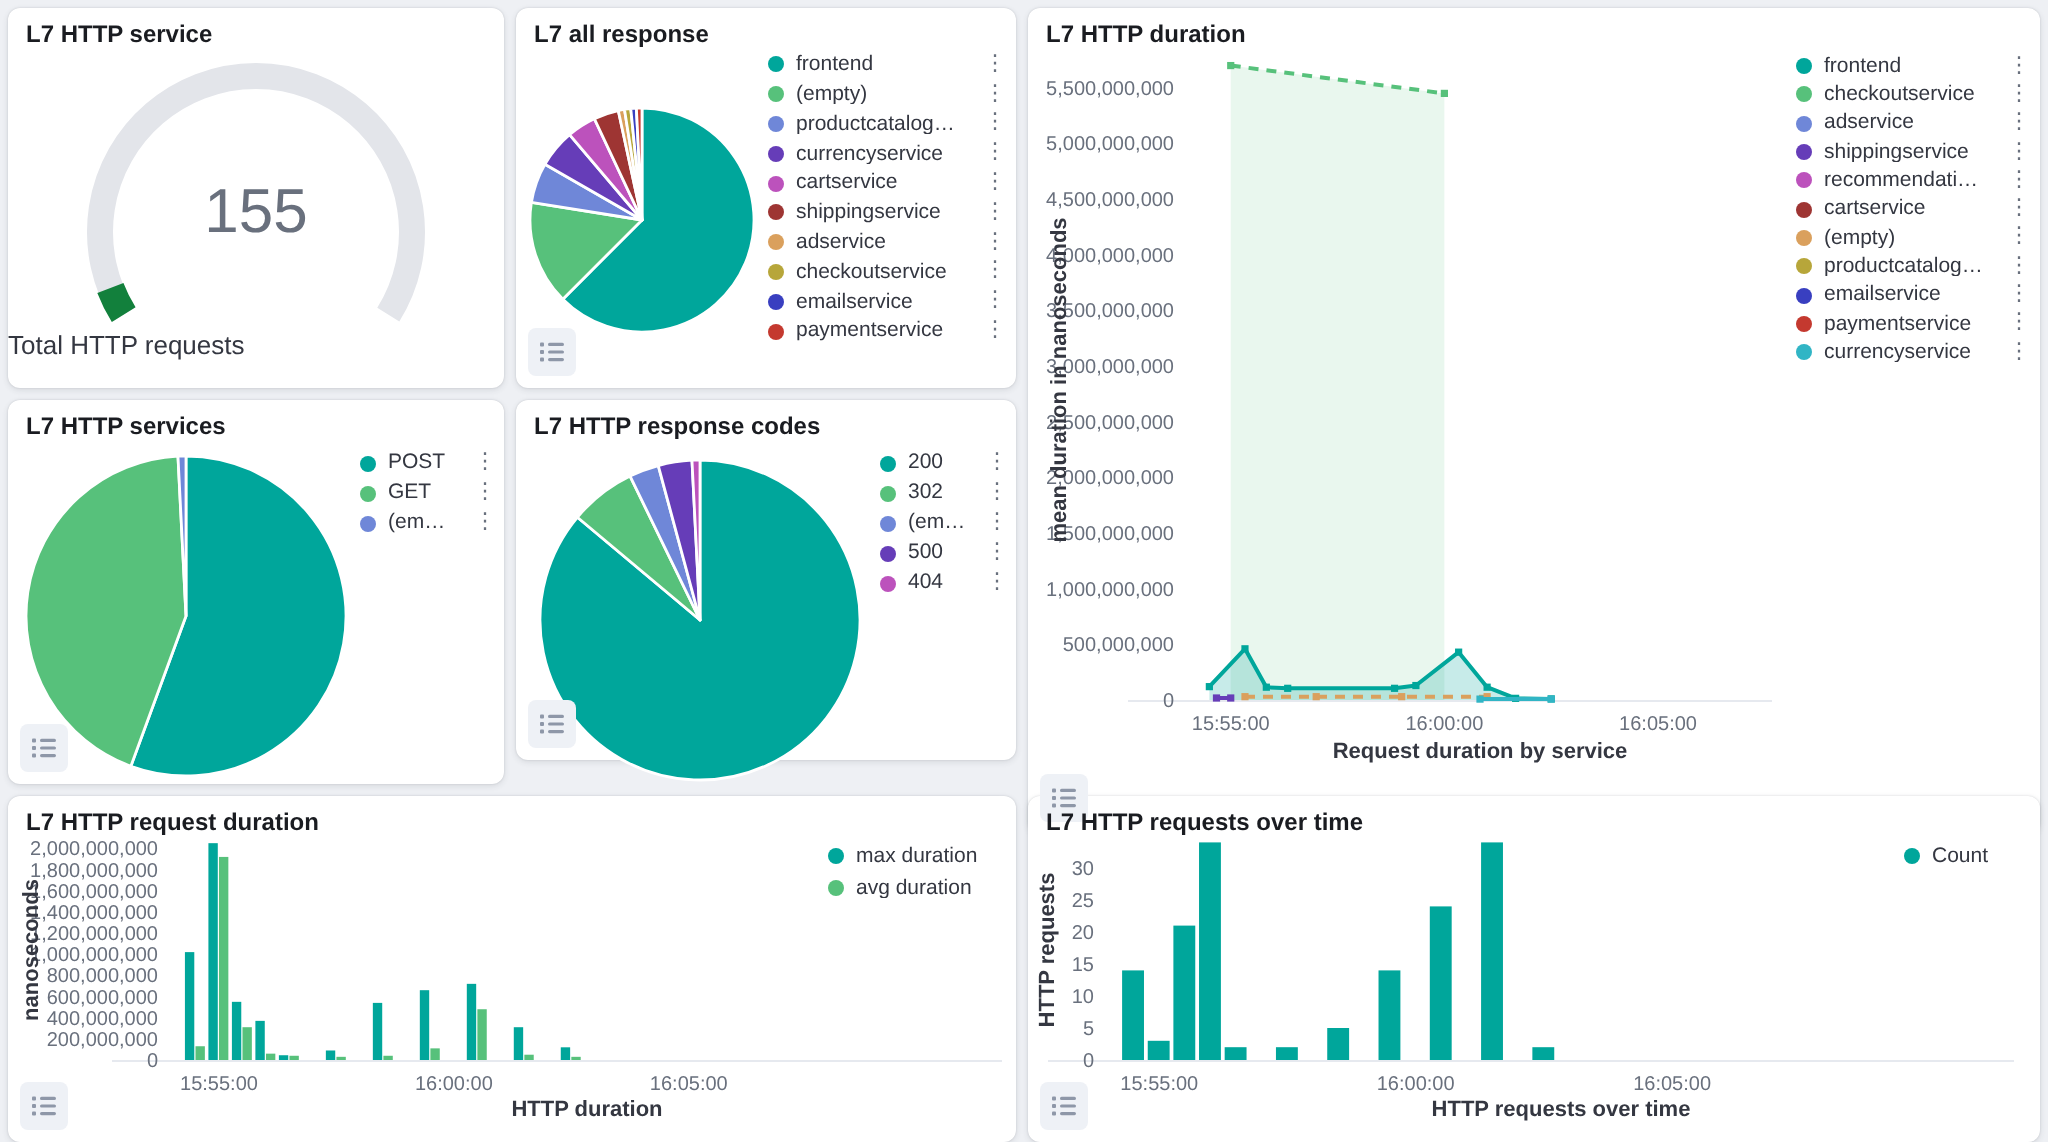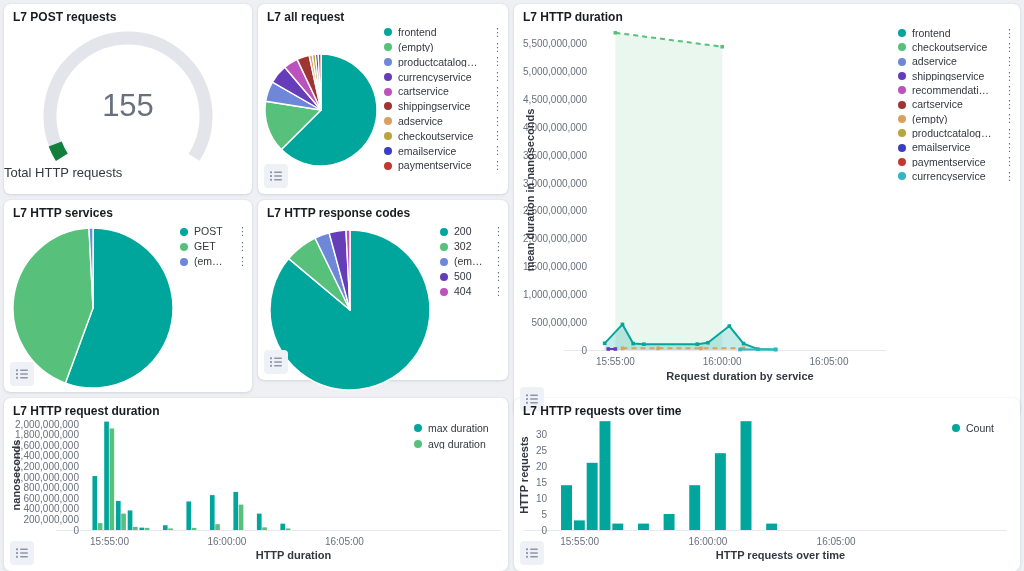--- a/index.html
+++ b/index.html
@@ -23,33 +23,33 @@
     background:#eef1f6;display:flex;align-items:center;justify-content:center;cursor:pointer;z-index:3;}
   .gauge-value{position:absolute;left:0;right:0;text-align:center;font-size:31px;color:#69707d;z-index:2;}
   .gauge-caption{position:absolute;left:0;right:0;font-size:13px;color:#343741;z-index:2;}
 </style>
 </head>
 <body>
 
 <div class="dashboard">
 
   <section class="panel" style="left:4px;top:4px;width:248px;height:190px;">
-    <div class="panel-title">L7 POST requests</div>
+    <div class="panel-title">L7 HTTP service</div>
     <div class="chart-host" id="host-gauge">
         <svg width="248" height="190" viewBox="0 0 248 190">
           <path d="M 57.85224849979876 153.33370261018996 A 78 78 0 1 1 190.14775150020125 153.33370261018996" fill="none" stroke="#e3e5ea" stroke-width="13"></path>
           <path d="M 57.85224849979876 153.33370261018996 A 78 78 0 0 1 51.19048850244286 139.97811708258965" fill="none" stroke="#12803c" stroke-width="14"></path>
         </svg>
       </div>
     <div class="gauge-value" style="top:84px;">155</div>
     <div class="gauge-caption" style="top:161px;">Total HTTP requests</div>
   </section>
 
   <section class="panel" style="left:258px;top:4px;width:250px;height:190px;">
-    <div class="panel-title">L7 all request</div>
+    <div class="panel-title">L7 all response</div>
     <div class="chart-host" id="host-all_services">
         <svg width="506" height="392" viewBox="0 0 506 392">
           <path d="M 63 106 L 63 50 A 56 56 0 1 1 23.402020253553346 145.59797974644667 Z" fill="#00a69b" stroke="#fff" stroke-width="1.4" stroke-linejoin="round"></path>
           <path d="M 63 106 L 23.402020253553346 145.59797974644667 A 56 56 0 0 1 7.689452926672288 97.23966995774708 Z" fill="#57c17b" stroke="#fff" stroke-width="1.4" stroke-linejoin="round"></path>
           <path d="M 63 106 L 7.689452926672288 97.23966995774708 A 56 56 0 0 1 14.444040734788565 78.1016341009885 Z" fill="#6f87d8" stroke="#fff" stroke-width="1.4" stroke-linejoin="round"></path>
           <path d="M 63 106 L 14.444040734788565 78.1016341009885 A 56 56 0 0 1 26.764866152111118 63.30321938335892 Z" fill="#663db8" stroke="#fff" stroke-width="1.4" stroke-linejoin="round"></path>
           <path d="M 63 106 L 26.764866152111118 63.30321938335892 A 56 56 0 0 1 39.15635967235591 55.329685061902914 Z" fill="#bc52bc" stroke="#fff" stroke-width="1.4" stroke-linejoin="round"></path>
           <path d="M 63 106 L 39.15635967235591 55.329685061902914 A 56 56 0 0 1 51.127601844364925 51.27298508018117 Z" fill="#9e3533" stroke="#fff" stroke-width="1.4" stroke-linejoin="round"></path>
           <path d="M 63 106 L 51.127601844364925 51.27298508018117 A 56 56 0 0 1 54.239669957747054 50.68945292667229 Z" fill="#daa05d" stroke="#fff" stroke-width="1.4" stroke-linejoin="round"></path>
           <path d="M 63 106 L 54.239669957747054 50.68945292667229 A 56 56 0 0 1 57.37974396833195 50.28274304904719 Z" fill="#b7a63a" stroke="#fff" stroke-width="1.4" stroke-linejoin="round"></path>

